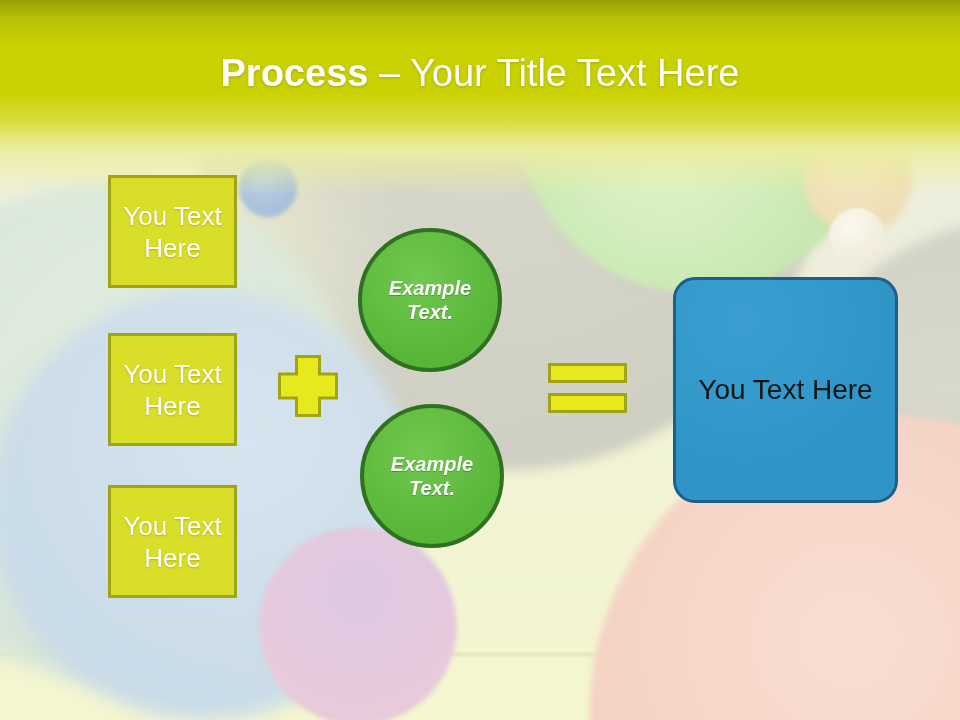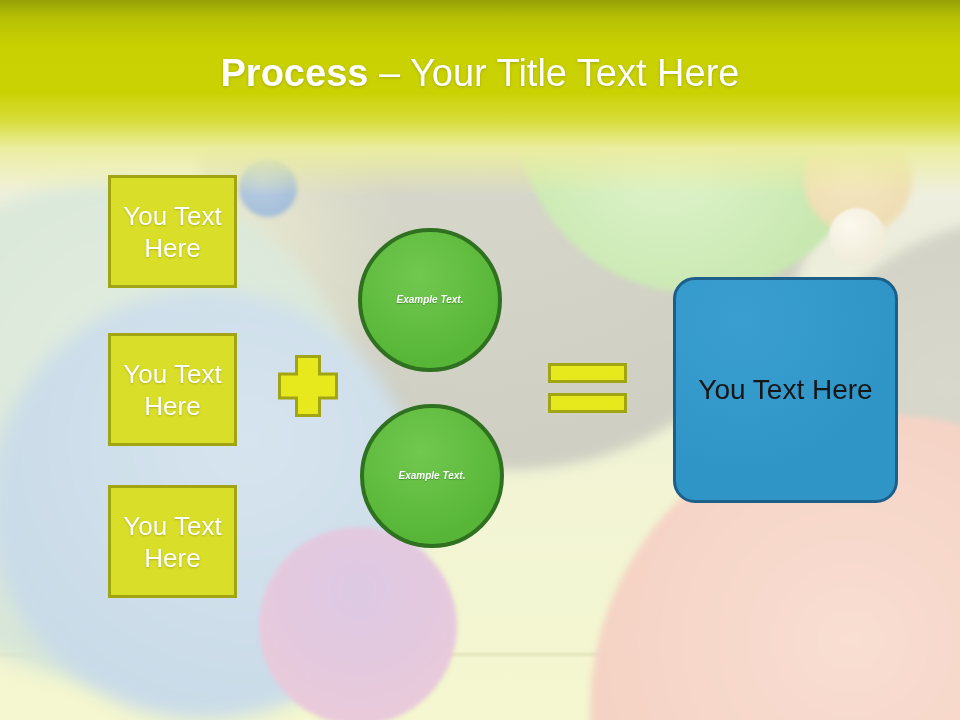--- a/index.html
+++ b/index.html
@@ -51,21 +51,21 @@
     display:flex;align-items:center;justify-content:center;text-align:center;
     color:#ffffff;font-size:26px;line-height:32px;padding:4px 8px;
     text-shadow:0 1px 2px rgba(80,80,0,0.3);}
   .yb1{top:175px;} .yb2{top:333px;} .yb3{top:485px;}
   .plus-wrap{position:absolute;left:278px;top:355px;width:60px;height:62px;}
   .plus-path{fill:var(--plus_fill);stroke:var(--yellow_border);stroke-width:3;}
   .green-circle{position:absolute;width:144px;height:144px;border-radius:50%;
     background:radial-gradient(circle at 42% 32%,var(--green_fill_light),var(--green_fill) 70%);
     border:4px solid var(--green_border);
     display:flex;align-items:center;justify-content:center;text-align:center;
-    color:#ffffff;font-size:10px;line-height:24px;font-weight:700;font-style:italic;
+    color:#ffffff;font-size:20px;line-height:24px;font-weight:700;font-style:italic;
     padding:0 26px;text-shadow:0 1px 1px rgba(0,70,0,0.35);}
   .gc1{left:358px;top:228px;} .gc2{left:360px;top:404px;}
   .equals-wrap{position:absolute;left:548px;top:363px;width:79px;height:50px;
     display:flex;flex-direction:column;justify-content:space-between;}
   .equals-bar{width:79px;height:20px;background:var(--plus_fill);
     border:3px solid var(--yellow_border);}
   .blue-box{position:absolute;left:673px;top:277px;width:225px;height:226px;
     background:radial-gradient(circle at 30% 18%,#3a9ed0,var(--blue_fill) 65%);
     border:3px solid var(--blue_border);border-radius:22px;
     display:flex;align-items:center;justify-content:center;text-align:center;

